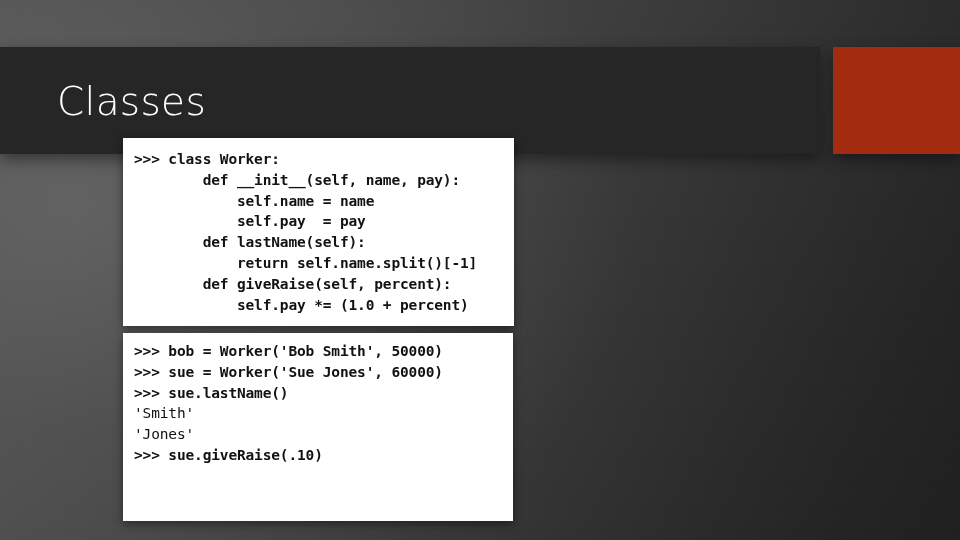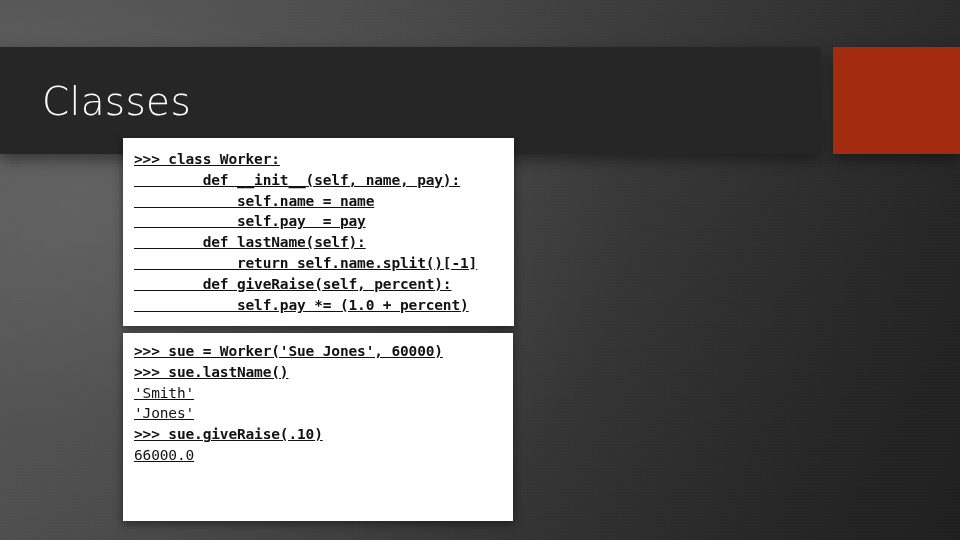--- a/index.html
+++ b/index.html
@@ -38,21 +38,21 @@
     left: 0;
     top: 47px;
     width: 820px;
     height: 107px;
     background: #262626;
     box-shadow: 0 6px 14px rgba(0,0,0,0.42);
   }
 
   #page-title {
     position: absolute;
-    left: 42px;
+    left: 57px;
     top: 50%;
     transform: translateY(-50%);
     color: #ffffff;
     font-family: "DejaVu Sans", sans-serif;
     font-size: 39px;
     font-weight: 300;
     letter-spacing: 0.3px;
     line-height: 1;
     white-space: nowrap;
   }
@@ -93,21 +93,20 @@
     width: 390px;
     height: 188px;
     padding: 8px 0 0 11px;
   }
 
   .code-line {
     font-size: 14.5px;
     line-height: 20.8px;
     white-space: pre;
     letter-spacing: -0.15px;
-    text-decoration: underline;
   }
 
   .code-line.input {
     font-weight: bold;
   }
 
   .code-line.output {
     font-weight: normal;
   }
 </style>
@@ -129,21 +128,21 @@
       <div class="code-line input">        def __init__(self, name, pay):</div>
       <div class="code-line input">            self.name = name</div>
       <div class="code-line input">            self.pay  = pay</div>
       <div class="code-line input">        def lastName(self):</div>
       <div class="code-line input">            return self.name.split()[-1]</div>
       <div class="code-line input">        def giveRaise(self, percent):</div>
       <div class="code-line input">            self.pay *= (1.0 + percent)</div>
     </div>
 
   <div id="code-block-session" class="code-block">
+      <div class="code-line input">&gt;&gt;&gt; bob = Worker('Bob Smith', 50000)</div>
       <div class="code-line input">&gt;&gt;&gt; sue = Worker('Sue Jones', 60000)</div>
       <div class="code-line input">&gt;&gt;&gt; sue.lastName()</div>
       <div class="code-line output">'Smith'</div>
       <div class="code-line output">'Jones'</div>
       <div class="code-line input">&gt;&gt;&gt; sue.giveRaise(.10)</div>
-      <div class="code-line output">66000.0</div>
     </div>
 
 </div>
 
 </body></html>

